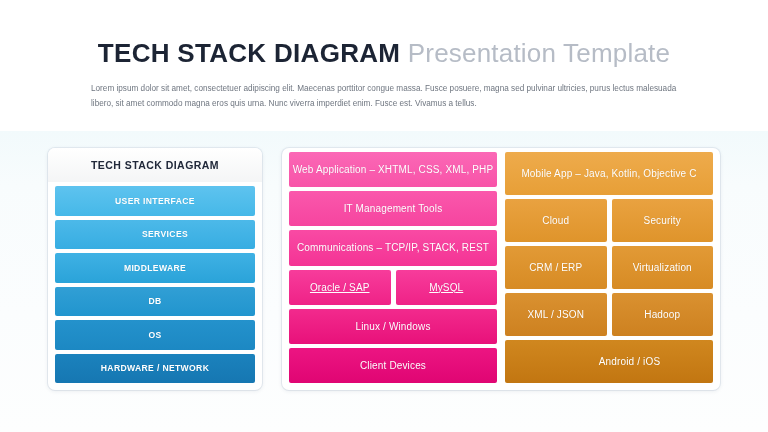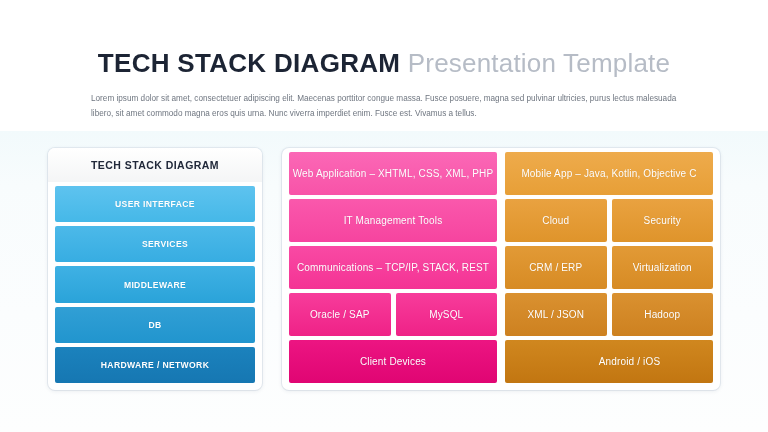--- a/index.html
+++ b/index.html
@@ -11,21 +11,21 @@
   }
   .slide{position:relative;width:768px;height:432px;background:#ffffff;}
 
   
   .bg-wash{
     position:absolute;left:0;right:0;top:131px;bottom:0;
     background:linear-gradient(180deg,#f2fafc 0%, #f8fcfd 18%, #fbfdfe 60%, #fdfefe 100%);
   }
 
   
-  .header{position:absolute;left:0;right:0;top:48px;text-align:center;}
+  .header{position:absolute;left:0;right:0;top:38px;text-align:center;}
   .title-line{
     font-size:26px;line-height:30px;letter-spacing:.2px;white-space:nowrap;
   }
   .title-strong{font-weight:bold;color:#1c2434;letter-spacing:.3px;}
   .title-light{font-weight:normal;color:#b6bcc6;letter-spacing:.2px;}
   .subtitle{
     margin:14px auto 0;width:586px;
     font-size:8.2px;line-height:14.5px;color:#6f7680;text-align:left;
   }
 
@@ -72,21 +72,21 @@
   .b2{background:linear-gradient(180deg,#4cb9e9 0%,#37ade2 100%);padding-left:20px;}
   .b3{background:linear-gradient(180deg,#3fb1e4 0%,#2aa3d9 100%);}
   .b4{background:linear-gradient(180deg,#319fd5 0%,#2195ce 100%);}
   .b5{background:linear-gradient(180deg,#2492cc 0%,#1c88c3 100%);}
   .b6{background:linear-gradient(180deg,#1b82bd 0%,#1677b2 100%);}
 
   
   .p1{background:linear-gradient(180deg,#fb68b6 0%,#f853a8 100%);}
   .p2{background:linear-gradient(180deg,#fa58ac 0%,#f6449f 100%);}
   .p3{background:linear-gradient(180deg,#f94aa4 0%,#f43394 100%);}
-  .p4{background:linear-gradient(180deg,#f73c9b 0%,#ef2287 100%);}
+  .p4{background:linear-gradient(180deg,#f73c9b 0%,#ef2287 100%);text-decoration:underline;}
   .p5{background:linear-gradient(180deg,#f22a8d 0%,#e8117a 100%);}
   .p6{background:linear-gradient(180deg,#ec1582 0%,#e00573 100%);}
 
   
   .o1{background:linear-gradient(180deg,#eeab4c 0%,#e79f37 100%);}
   .o2{background:linear-gradient(180deg,#e9a240 0%,#df942b 100%);}
   .o3{background:linear-gradient(180deg,#e29a36 0%,#d78b24 100%);}
   .o4{background:linear-gradient(180deg,#da9130 0%,#cd8120 100%);}
   .o5{background:linear-gradient(180deg,#d0871f 0%,#c27611 100%);padding-left:41px;}
   .o6{background:linear-gradient(180deg,#c67d13 0%,#b86d07 100%);}
@@ -120,20 +120,23 @@
         <div class="row">
           <div class="bar strong b2">SERVICES</div>
         </div>
         <div class="row">
           <div class="bar strong b3">MIDDLEWARE</div>
         </div>
         <div class="row">
           <div class="bar strong b4">DB</div>
         </div>
         <div class="row">
+          <div class="bar strong b5">OS</div>
+        </div>
+        <div class="row">
           <div class="bar strong b6">HARDWARE / NETWORK</div>
         </div>
       </div>
     </div>
 
     <div class="panel panel-right">
       <div class="panel-body">
 
         <div class="col">
           <div class="row">
@@ -141,20 +144,23 @@
           </div>
           <div class="row">
             <div class="bar p2">IT Management Tools</div>
           </div>
           <div class="row">
             <div class="bar p3">Communications – TCP/IP, STACK, REST</div>
           </div>
           <div class="row">
             <div class="bar p4">Oracle / SAP</div>
             <div class="bar p4">MySQL</div>
+          </div>
+          <div class="row">
+            <div class="bar p5">Linux / Windows</div>
           </div>
           <div class="row">
             <div class="bar p6">Client Devices</div>
           </div>
         </div>
 
         <div class="col">
           <div class="row">
             <div class="bar o1">Mobile App – Java, Kotlin, Objective C</div>
           </div>

